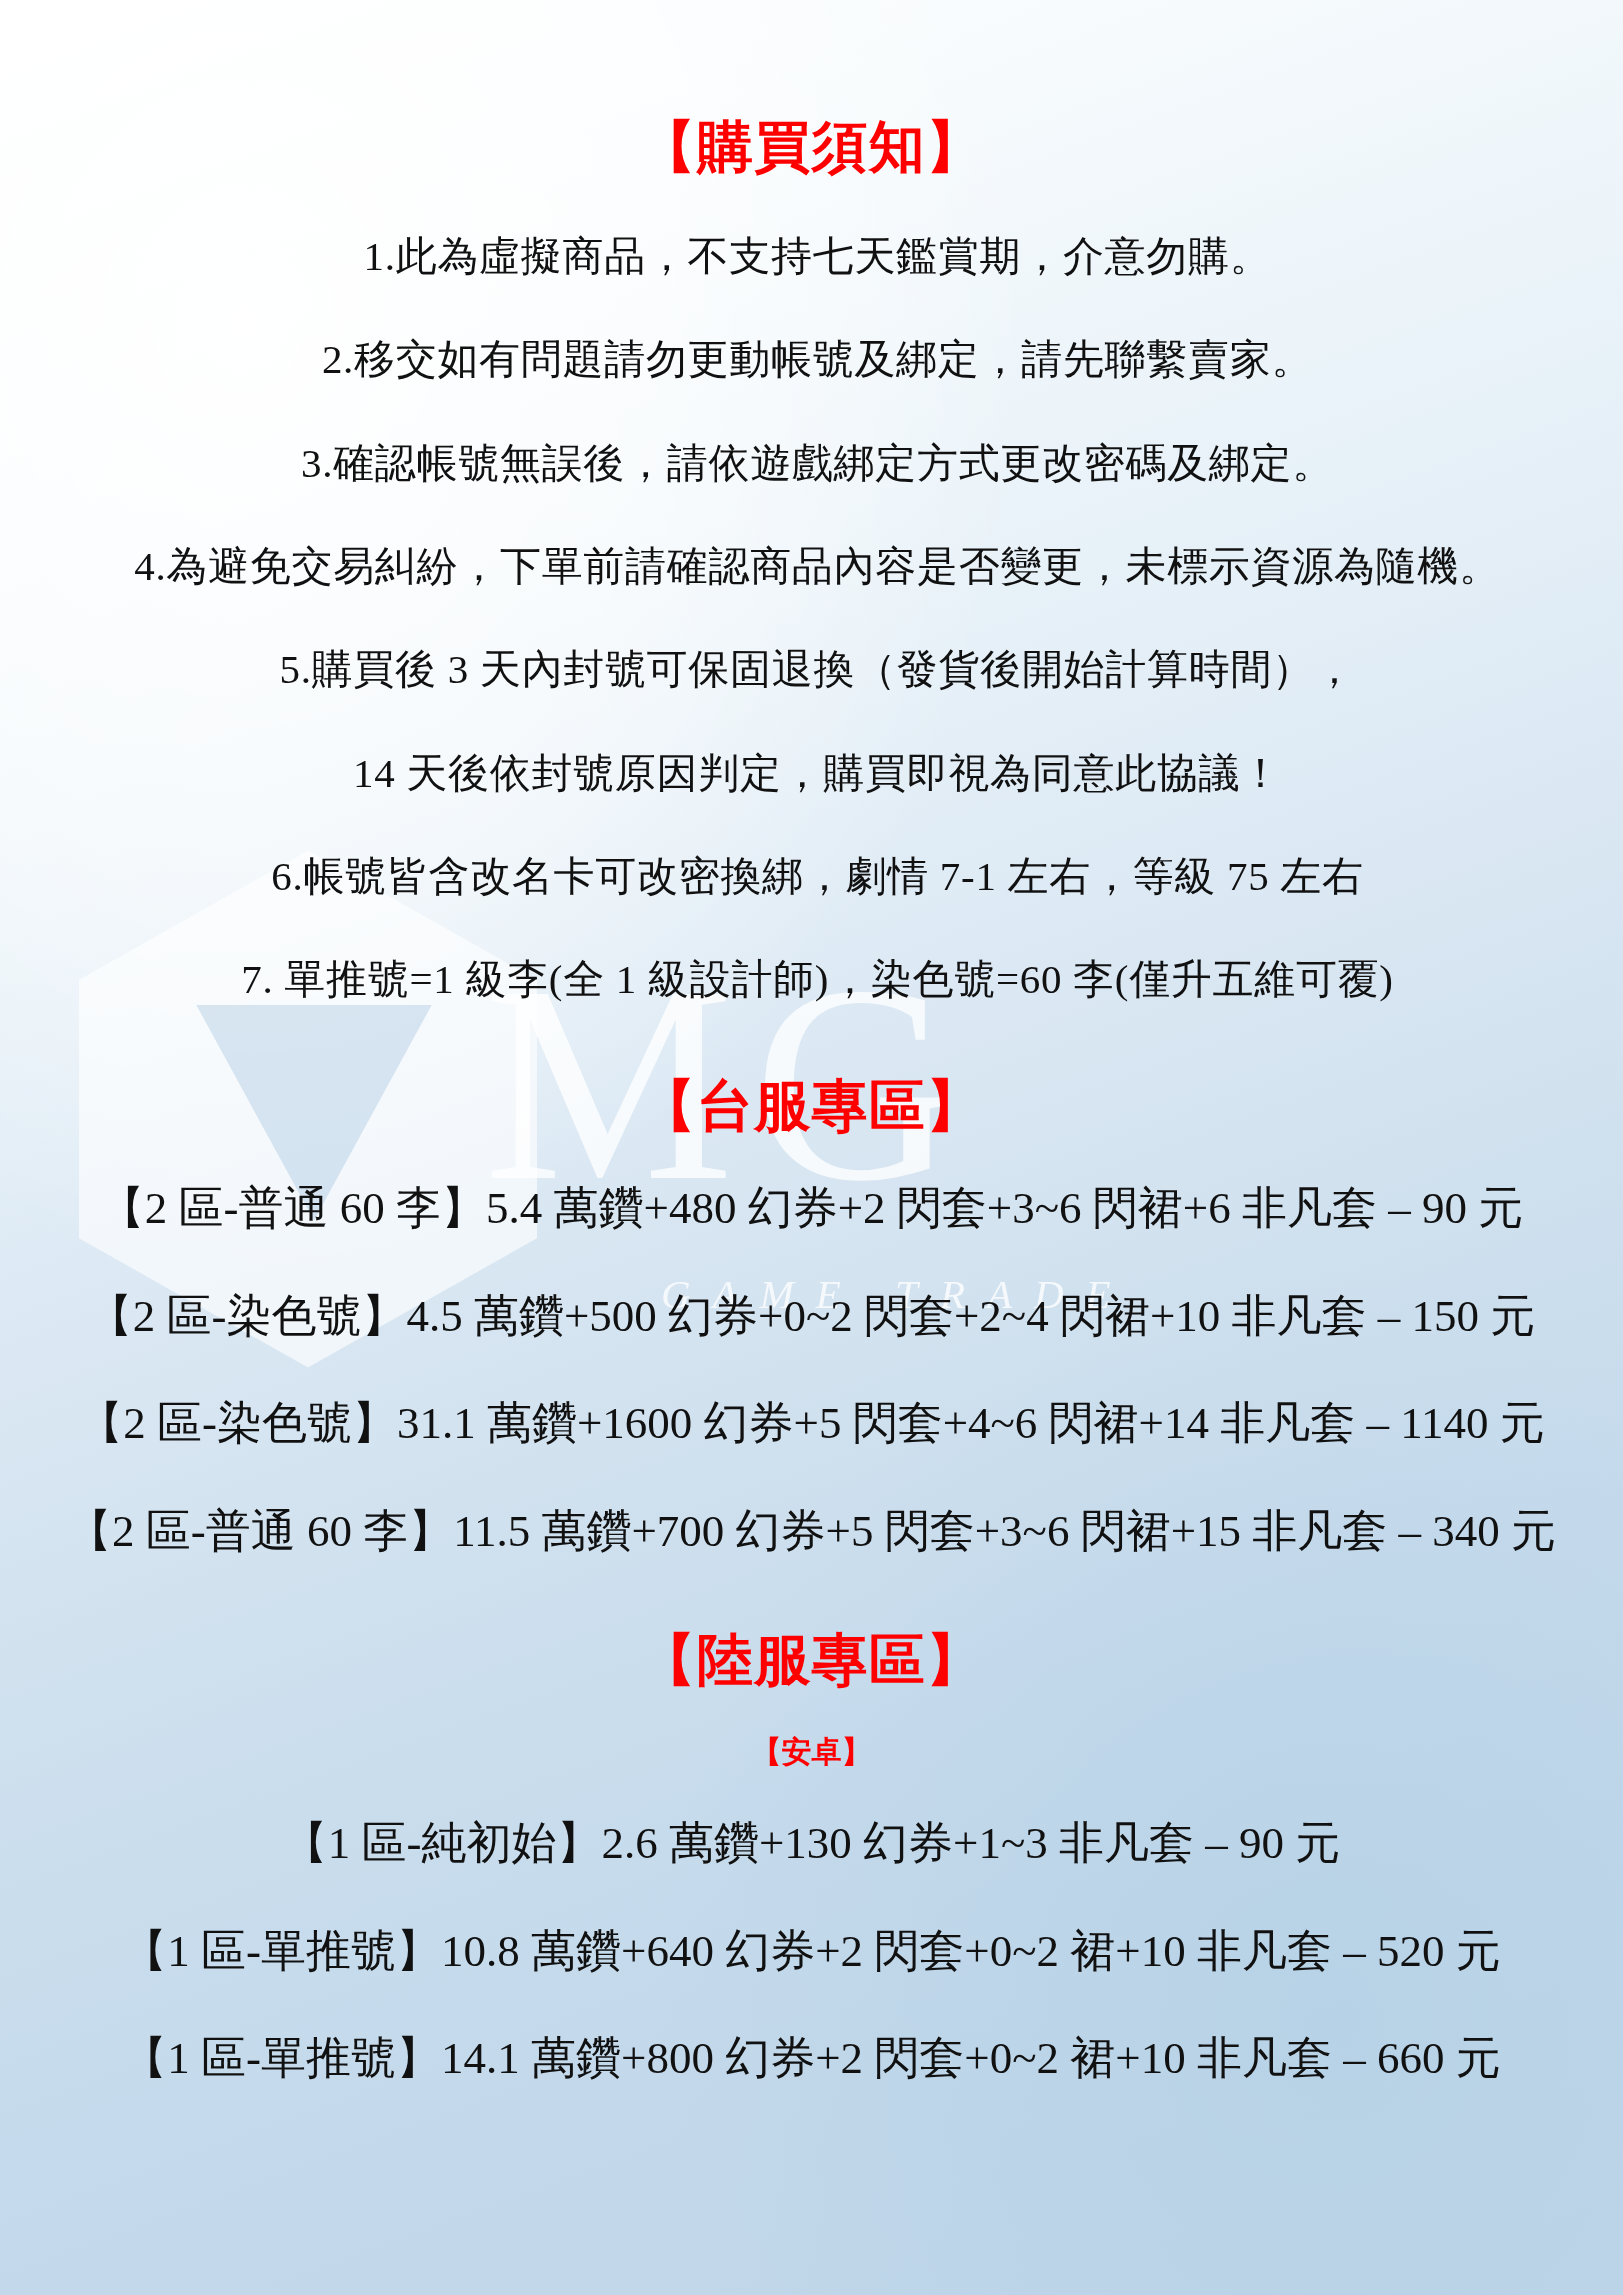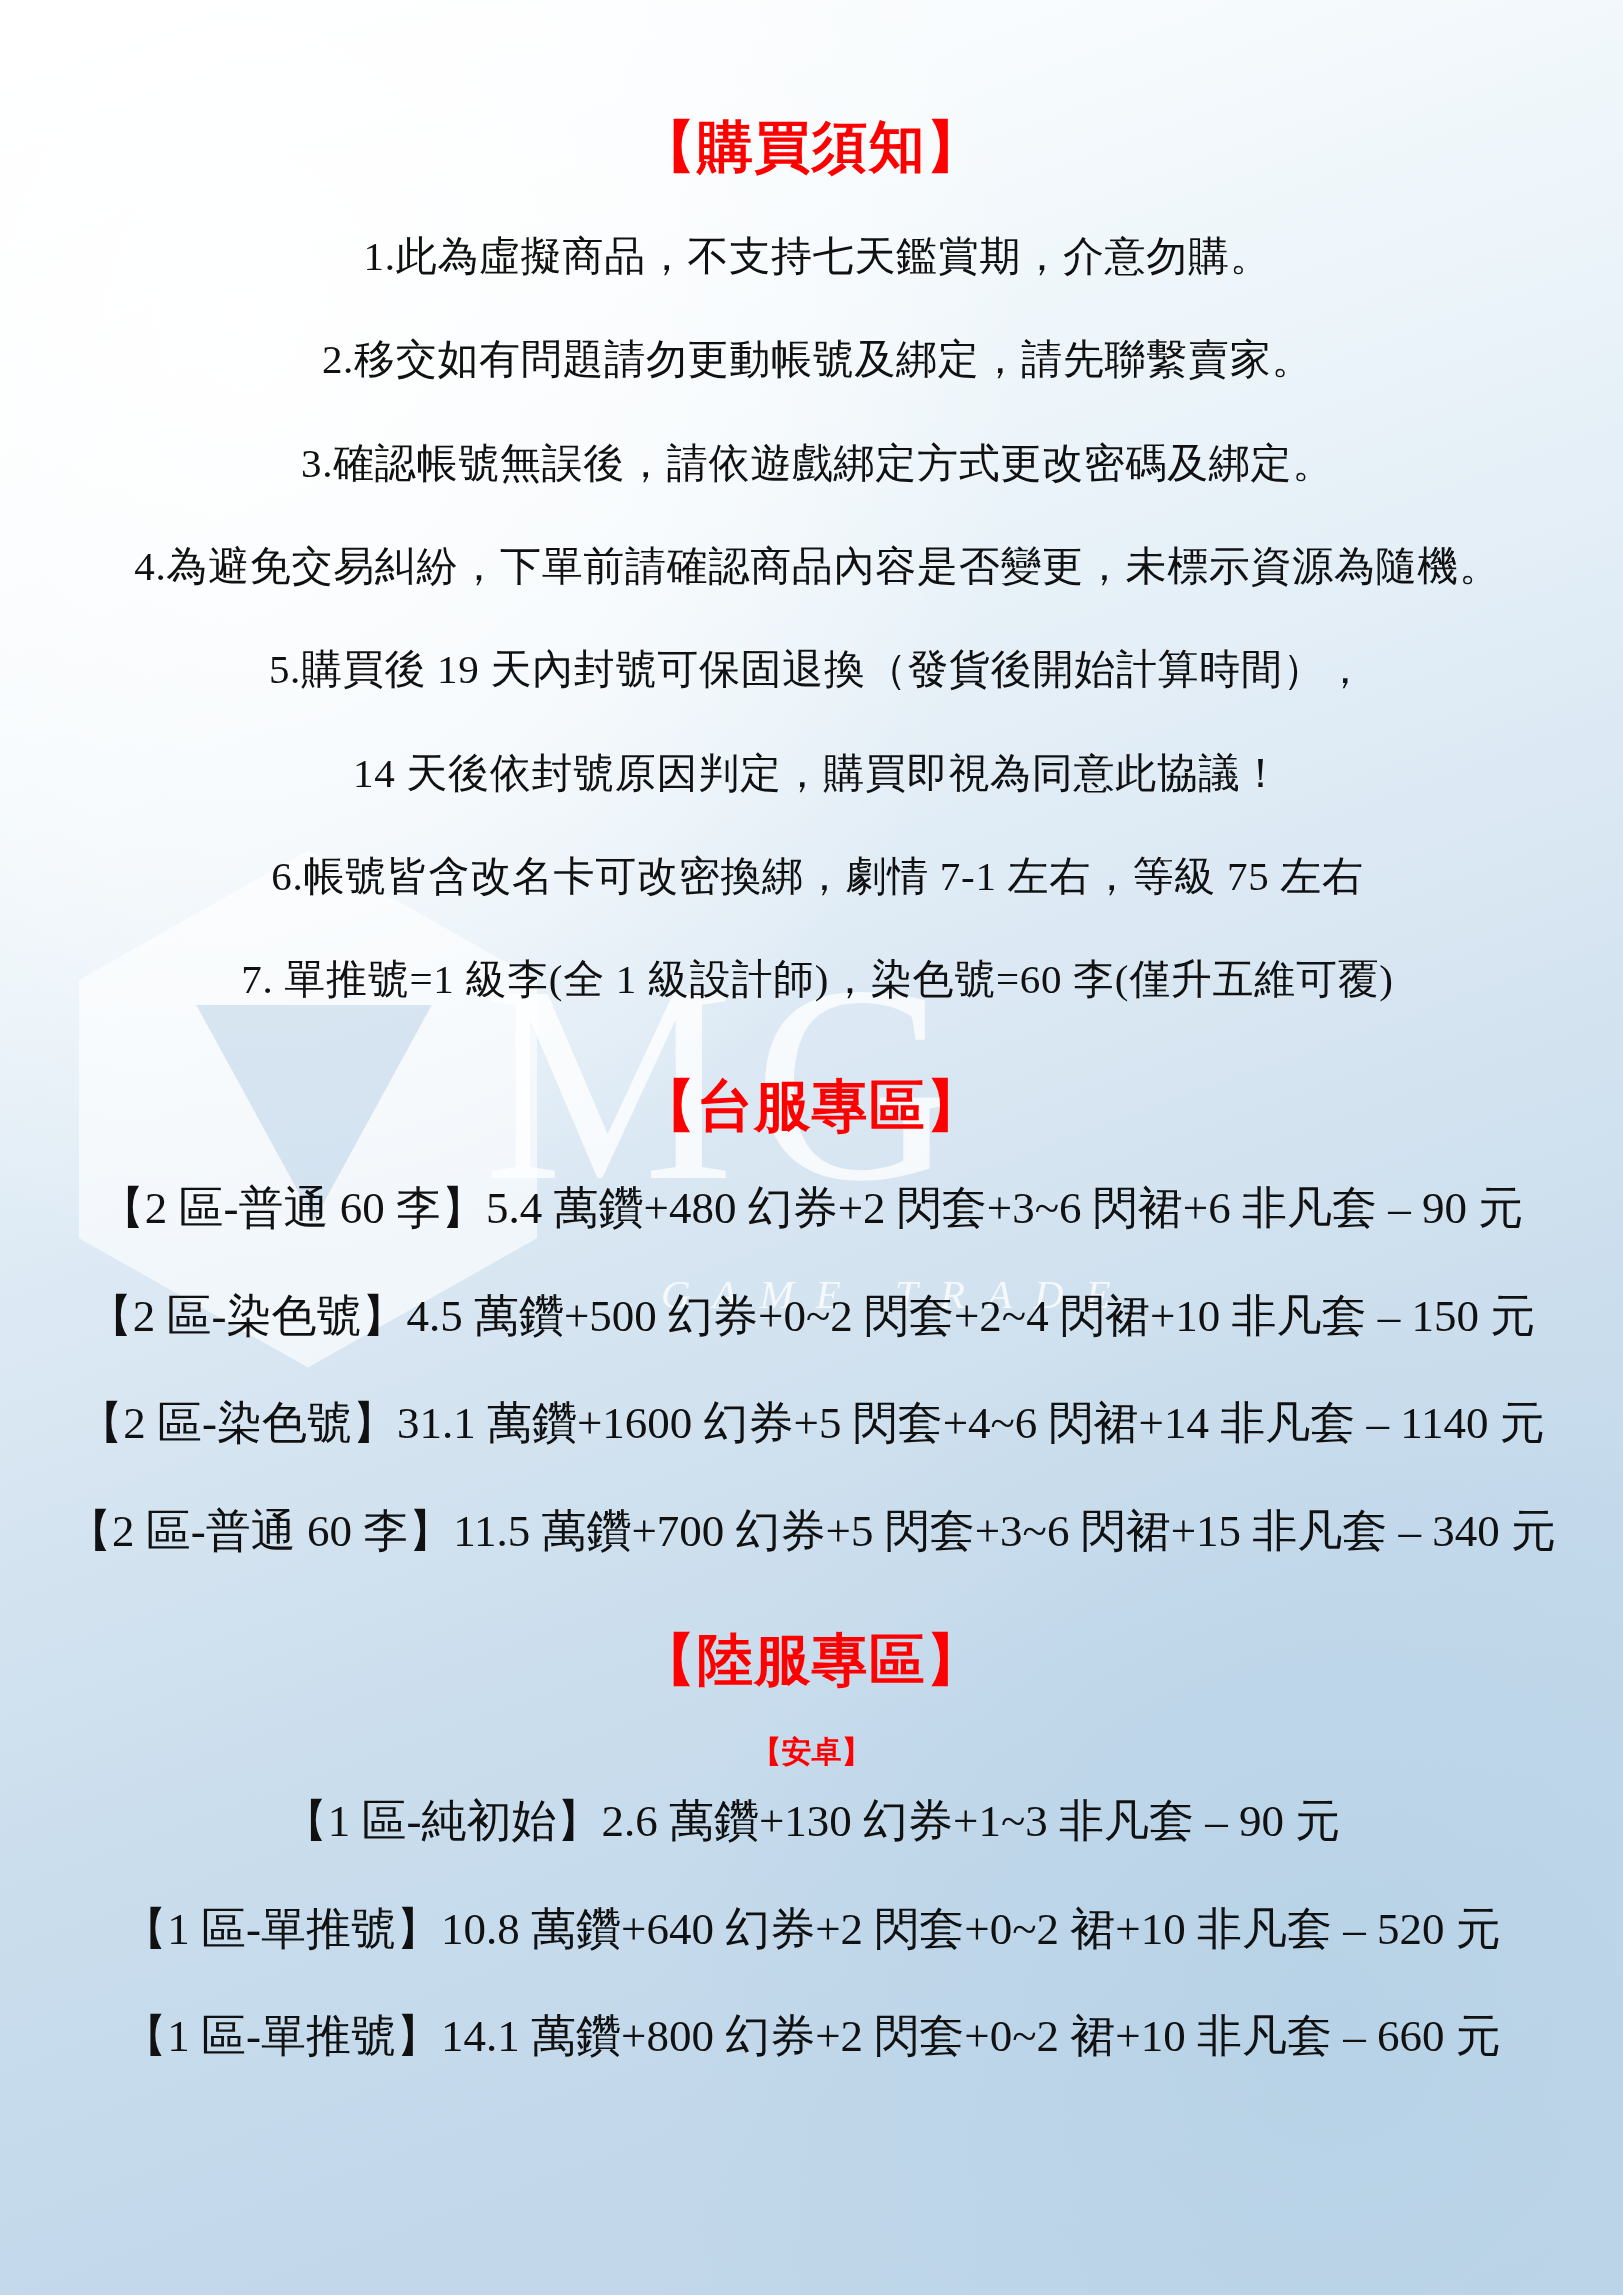--- a/index.html
+++ b/index.html
@@ -128,21 +128,21 @@
     letter-spacing: 1.3px;
     margin: 0;
   }
   .heading-main { margin-bottom: 47px; }
   .heading-section { margin-top: 63px; margin-bottom: 37px; }
   .heading-small {
     color: #ff0000;
     font-weight: bold;
     font-size: 30px;
     margin-top: 17px;
-    margin-bottom: 18px;
+    margin-bottom: 40px;
   }
 
   .note-line {
     font-size: 41px;
     color: #111111;
     line-height: 1.35;
     margin: 0 0 48px 12px;
     letter-spacing: 0.7px;
   }
 
@@ -172,21 +172,21 @@
 
   <div class="content">
 
     <h1 class="heading heading-main">【購買須知】</h1>
 
     <div class="list">
       <p class="note-line">1.此為虛擬商品，不支持七天鑑賞期，介意勿購。</p>
       <p class="note-line">2.移交如有問題請勿更動帳號及綁定，請先聯繫賣家。</p>
       <p class="note-line">3.確認帳號無誤後，請依遊戲綁定方式更改密碼及綁定。</p>
       <p class="note-line">4.為避免交易糾紛，下單前請確認商品內容是否變更，未標示資源為隨機。</p>
-      <p class="note-line">5.購買後 19 天內封號可保固退換（發貨後開始計算時間），</p>
+      <p class="note-line">5.購買後 3 天內封號可保固退換（發貨後開始計算時間），</p>
       <p class="note-line">14 天後依封號原因判定，購買即視為同意此協議！</p>
       <p class="note-line">6.帳號皆含改名卡可改密換綁，劇情 7-1 左右，等級 75 左右</p>
       <p class="note-line">7. 單推號=1 級李(全 1 級設計師)，染色號=60 李(僅升五維可覆)</p>
     </div>
 
     <h2 class="heading heading-section">【台服專區】</h2>
 
     <div class="list">
       <p class="price-line">【2 區-普通 60 李】5.4 萬鑽+480 幻券+2 閃套+3~6 閃裙+6 非凡套 – 90 元</p>
       <p class="price-line">【2 區-染色號】4.5 萬鑽+500 幻券+0~2 閃套+2~4 閃裙+10 非凡套 – 150 元</p>

